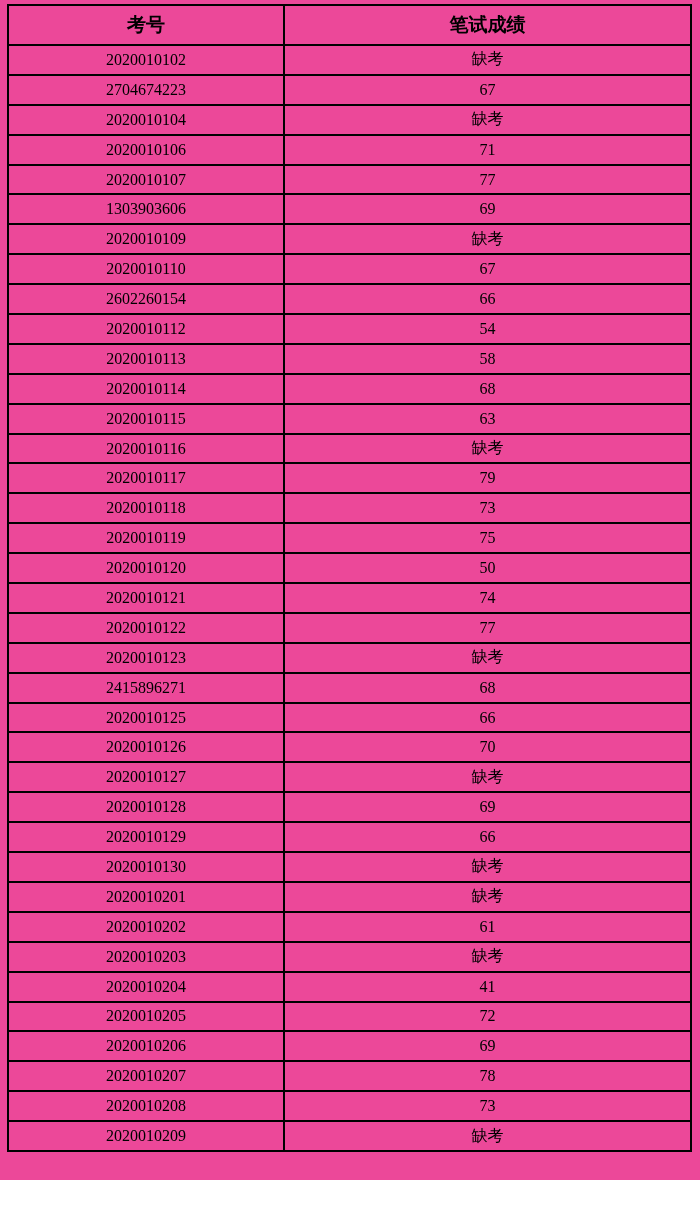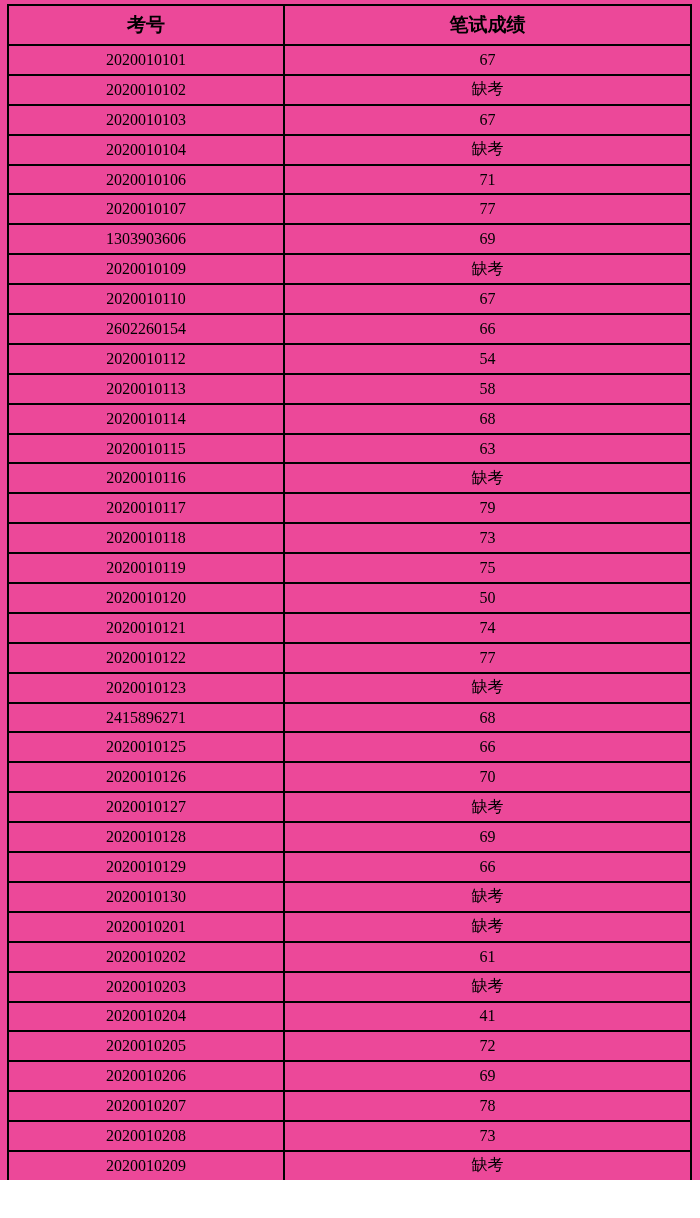--- a/index.html
+++ b/index.html
@@ -61,29 +61,25 @@
       <col class="col-score">
     </colgroup>
     <thead>
       <tr>
         <th>考号</th>
         <th>笔试成绩</th>
       </tr>
     </thead>
     <tbody id="score-tbody">
         <tr>
-          <td>2020010101</td>
-          <td>67</td>
-        </tr>
-        <tr>
           <td>2020010102</td>
           <td>缺考</td>
         </tr>
         <tr>
-          <td>2020010103</td>
+          <td>2704674223</td>
           <td>67</td>
         </tr>
         <tr>
           <td>2020010104</td>
           <td>缺考</td>
         </tr>
         <tr>
           <td>2020010106</td>
           <td>71</td>
         </tr>

